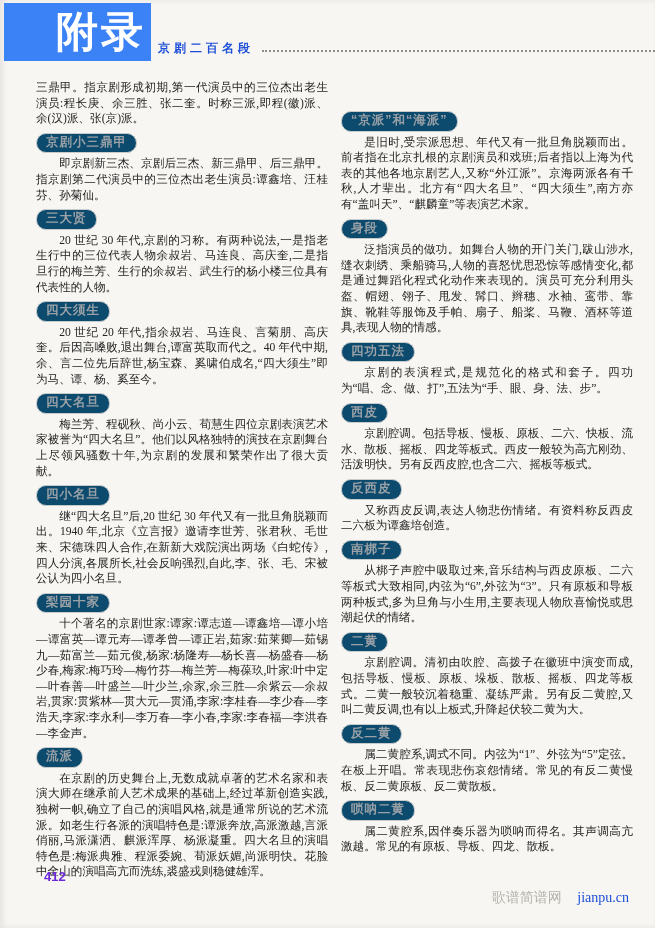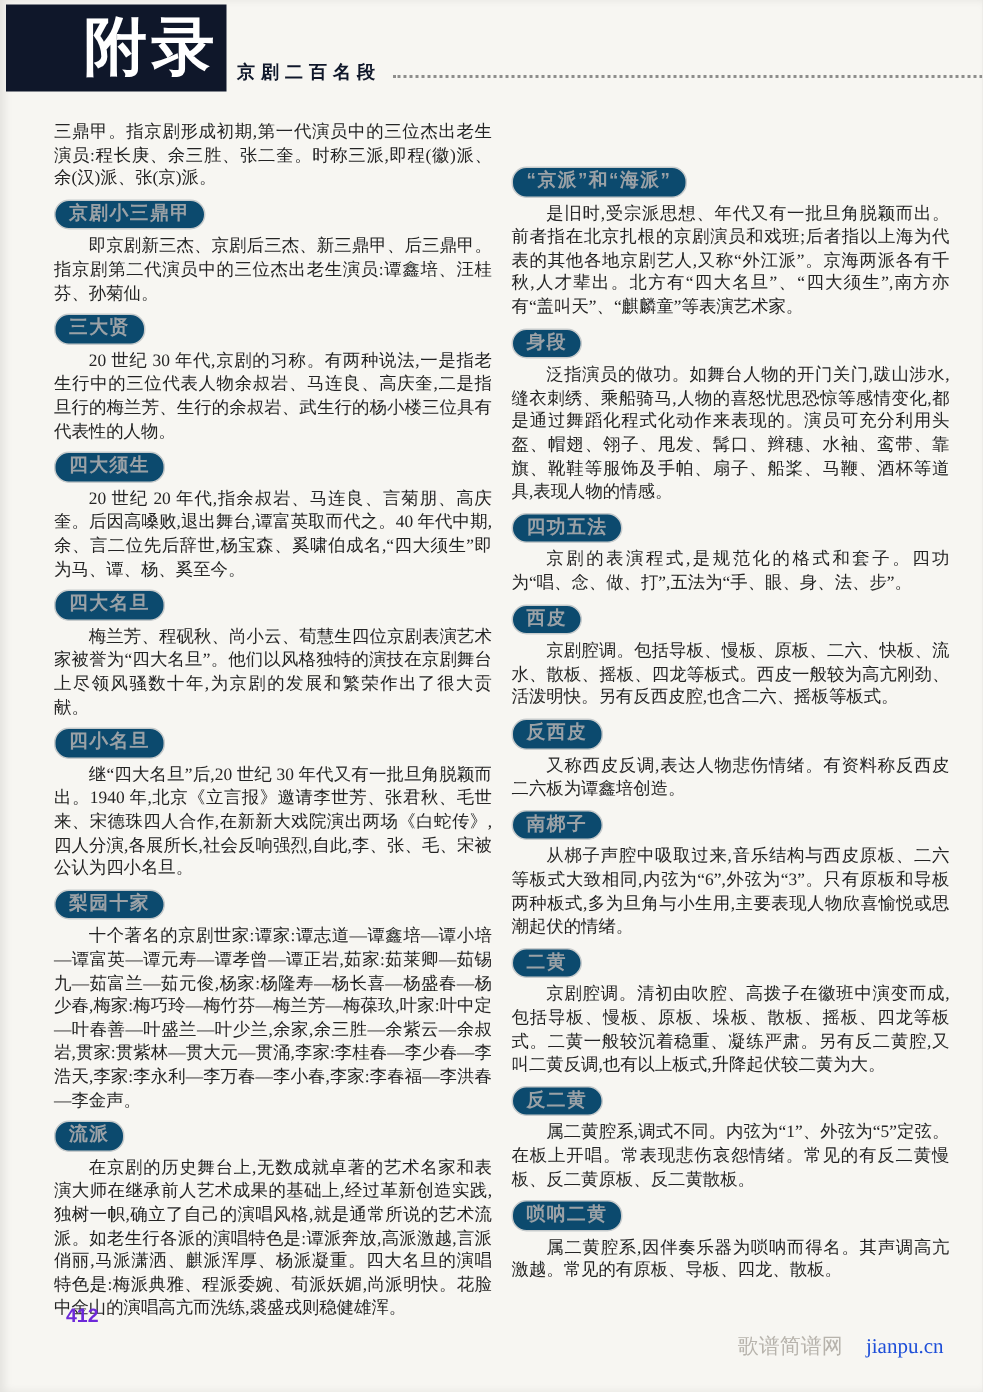--- a/index.html
+++ b/index.html
@@ -1,25 +1,25 @@
 <!DOCTYPE html>
 <html><head>
 <meta charset="utf-8">
 <style>
   html,body{margin:0;padding:0;background:#e9e8e4;}
   .page{position:relative;width:655px;height:928px;background:#f7f6f2;overflow:hidden;
         font-family:"Liberation Serif","DejaVu Serif",serif;color:#222;
         box-shadow:inset 3px 0 6px rgba(0,0,0,.08);}
   
   .hdr{position:relative;height:76px;}
-  .hdr-block{position:absolute;left:4px;top:3px;width:147px;height:58px;background:#0f172a;
+  .hdr-block{position:absolute;left:4px;top:3px;width:147px;height:58px;background:#3b82f6;
              color:#fff;display:flex;align-items:center;justify-content:flex-end;padding-right:5px;box-sizing:border-box;}
   .hdr-title{font-size:42px;font-weight:bold;letter-spacing:3px;line-height:1;}
   .series{position:absolute;left:158px;top:40px;right:0;display:flex;align-items:baseline;}
-  .series-label{font-size:12px;font-weight:bold;letter-spacing:4px;color:#0f172a;white-space:nowrap;}
+  .series-label{font-size:12px;font-weight:bold;letter-spacing:4px;color:#1d4ed8;white-space:nowrap;}
   .dotline{flex:1;border-bottom:2px dotted #8e8e8c;margin:0 0 3px 8px;height:1px;}
   
   .columns{display:flex;gap:13px;padding:4px 22px 0 36px;align-items:center;}
   .col{flex:1;min-width:0;}
   .para{margin:0;font-size:11.6px;line-height:15.6px;text-align:justify;color:#242424;}
   .indent{text-indent:2em;}
   .pill{display:inline-block;border:1px solid #c7cbcc;border-radius:10px;background:#0c4a6e;
         color:#9aa1a6;font-weight:bold;font-size:12.5px;letter-spacing:1px;
         padding:1px 9px 2px;margin:6px 0 3px;line-height:1.25;
         font-family:"Liberation Sans","DejaVu Sans",sans-serif;}

